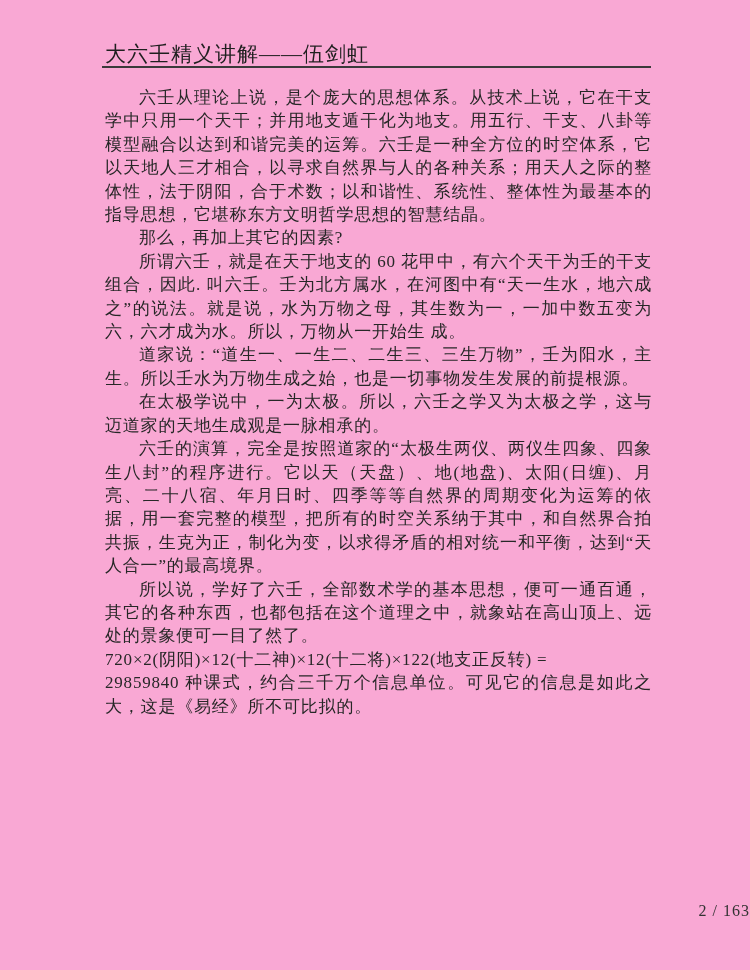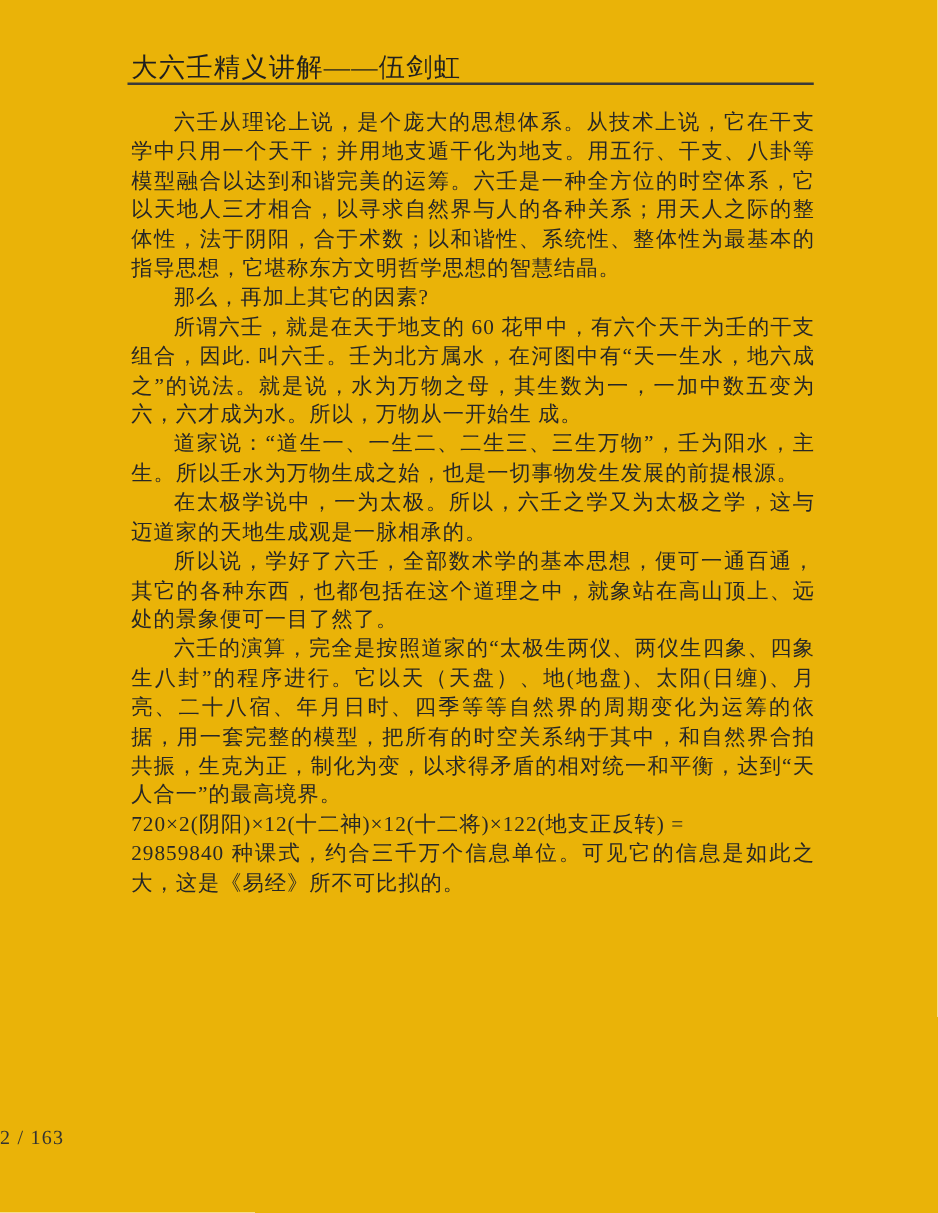--- a/index.html
+++ b/index.html
@@ -1,20 +1,20 @@
 <!DOCTYPE html>
 <html><head>
 <meta charset="utf-8">
 <style>
   html, body { margin: 0; padding: 0; background: #ffffff; }
   .page {
     position: relative;
     width: 750px;
     height: 970px;
-    background: #eab308;
+    background: #f9a8d4;
     overflow: hidden;
     font-family: "Liberation Serif", "DejaVu Serif", serif;
     color: #262626;
   }
   .header-title {
     position: absolute;
     left: 105px;
     top: 40px;
     font-size: 21px;
     letter-spacing: 1px;
@@ -40,21 +40,21 @@
     text-align: justify;
     color: #272727;
   }
   .body-text p { margin: 0; }
   .body-text p.indent { text-indent: 2em; }
   .page-number {
     position: absolute;
     left: 0;
     top: 902px;
     width: 100%;
-    text-align: left;
+    text-align: right;
     font-size: 16px;
     letter-spacing: 1px;
     color: #333333;
   }
   
   .watermark {
     position: absolute;
     left: 600px;
     top: 888px;
     width: 150px;
@@ -140,22 +140,22 @@
 
   <div class="header-title">大六壬精义讲解——伍剑虹</div>
   <div class="header-rule"></div>
 
   <div class="body-text">
     <p class="indent">六壬从理论上说，是个庞大的思想体系。从技术上说，它在干支学中只用一个天干；并用地支遁干化为地支。用五行、干支、八卦等模型融合以达到和谐完美的运筹。六壬是一种全方位的时空体系，它以天地人三才相合，以寻求自然界与人的各种关系；用天人之际的整体性，法于阴阳，合于术数；以和谐性、系统性、整体性为最基本的指导思想，它堪称东方文明哲学思想的智慧结晶。</p>
     <p class="indent">那么，再加上其它的因素?</p>
     <p class="indent">所谓六壬，就是在天于地支的 60 花甲中，有六个天干为壬的干支组合，因此. 叫六壬。壬为北方属水，在河图中有“天一生水，地六成之”的说法。就是说，水为万物之母，其生数为一，一加中数五变为六，六才成为水。所以，万物从一开始生 成。</p>
     <p class="indent">道家说：“道生一、一生二、二生三、三生万物”，壬为阳水，主生。所以壬水为万物生成之始，也是一切事物发生发展的前提根源。</p>
     <p class="indent">在太极学说中，一为太极。所以，六壬之学又为太极之学，这与迈道家的天地生成观是一脉相承的。</p>
+    <p class="indent">六壬的演算，完全是按照道家的“太极生两仪、两仪生四象、四象生八封”的程序进行。它以天（天盘）、地(地盘)、太阳(日缠)、月亮、二十八宿、年月日时、四季等等自然界的周期变化为运筹的依据，用一套完整的模型，把所有的时空关系纳于其中，和自然界合拍共振，生克为正，制化为变，以求得矛盾的相对统一和平衡，达到“天人合一”的最高境界。</p>
     <p class="indent">所以说，学好了六壬，全部数术学的基本思想，便可一通百通，其它的各种东西，也都包括在这个道理之中，就象站在高山顶上、远处的景象便可一目了然了。</p>
-    <p class="indent">六壬的演算，完全是按照道家的“太极生两仪、两仪生四象、四象生八封”的程序进行。它以天（天盘）、地(地盘)、太阳(日缠)、月亮、二十八宿、年月日时、四季等等自然界的周期变化为运筹的依据，用一套完整的模型，把所有的时空关系纳于其中，和自然界合拍共振，生克为正，制化为变，以求得矛盾的相对统一和平衡，达到“天人合一”的最高境界。</p>
     <p>720×2(阴阳)×12(十二神)×12(十二将)×122(地支正反转) =</p>
     <p>29859840 种课式，约合三千万个信息单位。可见它的信息是如此之大，这是《易经》所不可比拟的。</p>
   </div>
 
   <div class="page-number">2 / 163</div>
 
 
 </div>
 
 </body></html>

